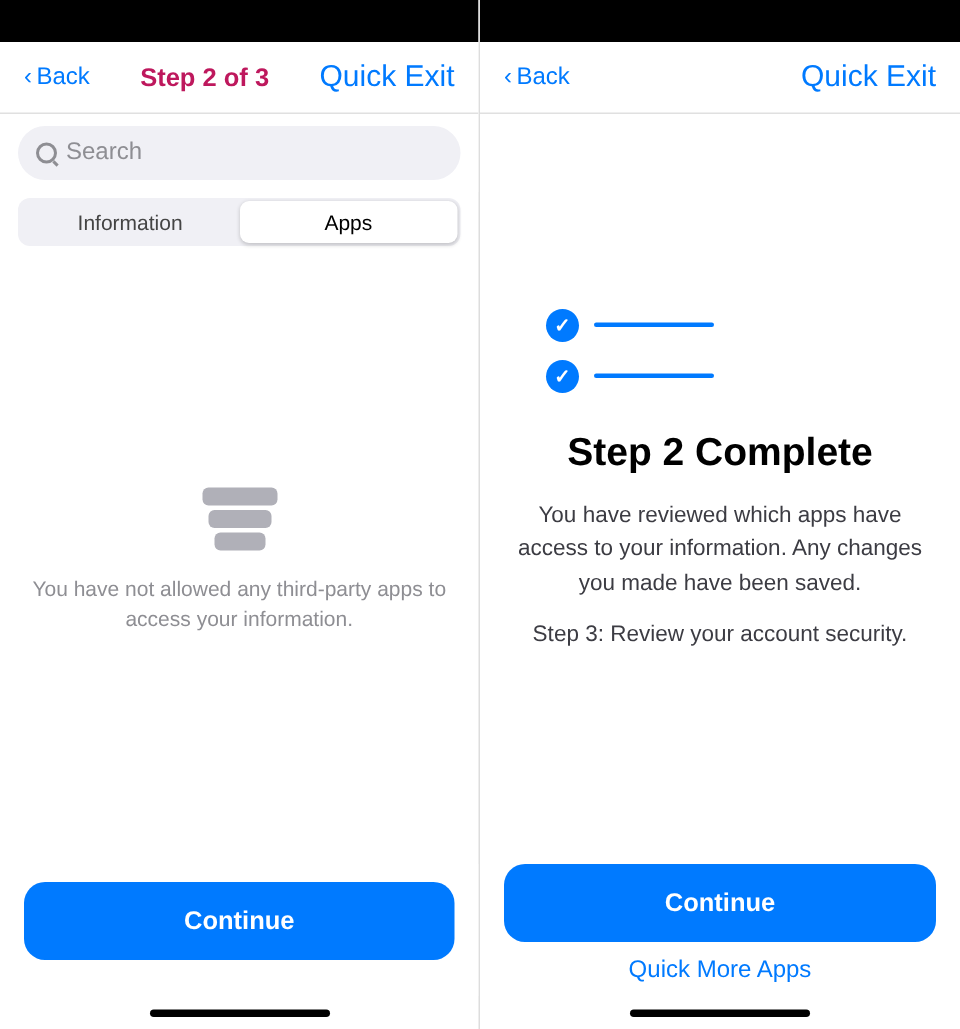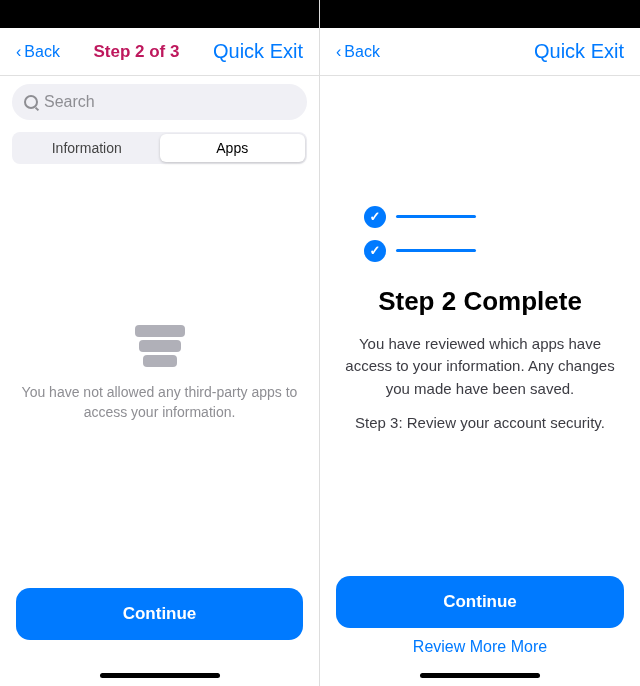--- a/index.html
+++ b/index.html
@@ -382,19 +382,19 @@
       </div>
     </div>
 
     <h1 class="completion-title">Step 2 Complete</h1>
     <p class="completion-desc">You have reviewed which apps have access to your information. Any changes you made have been saved.</p>
     <p class="completion-next">Step 3: Review your account security.</p>
   </div>
 
   <div class="right-bottom">
     <button class="continue-btn">Continue</button>
-    <span class="review-more-link">Review More More</span>
+    <span class="review-more-link">Quick More Apps</span>
   </div>
 
   <div class="home-indicator">
     <div class="home-bar"></div>
   </div>
 </div>
 
 </body></html>

